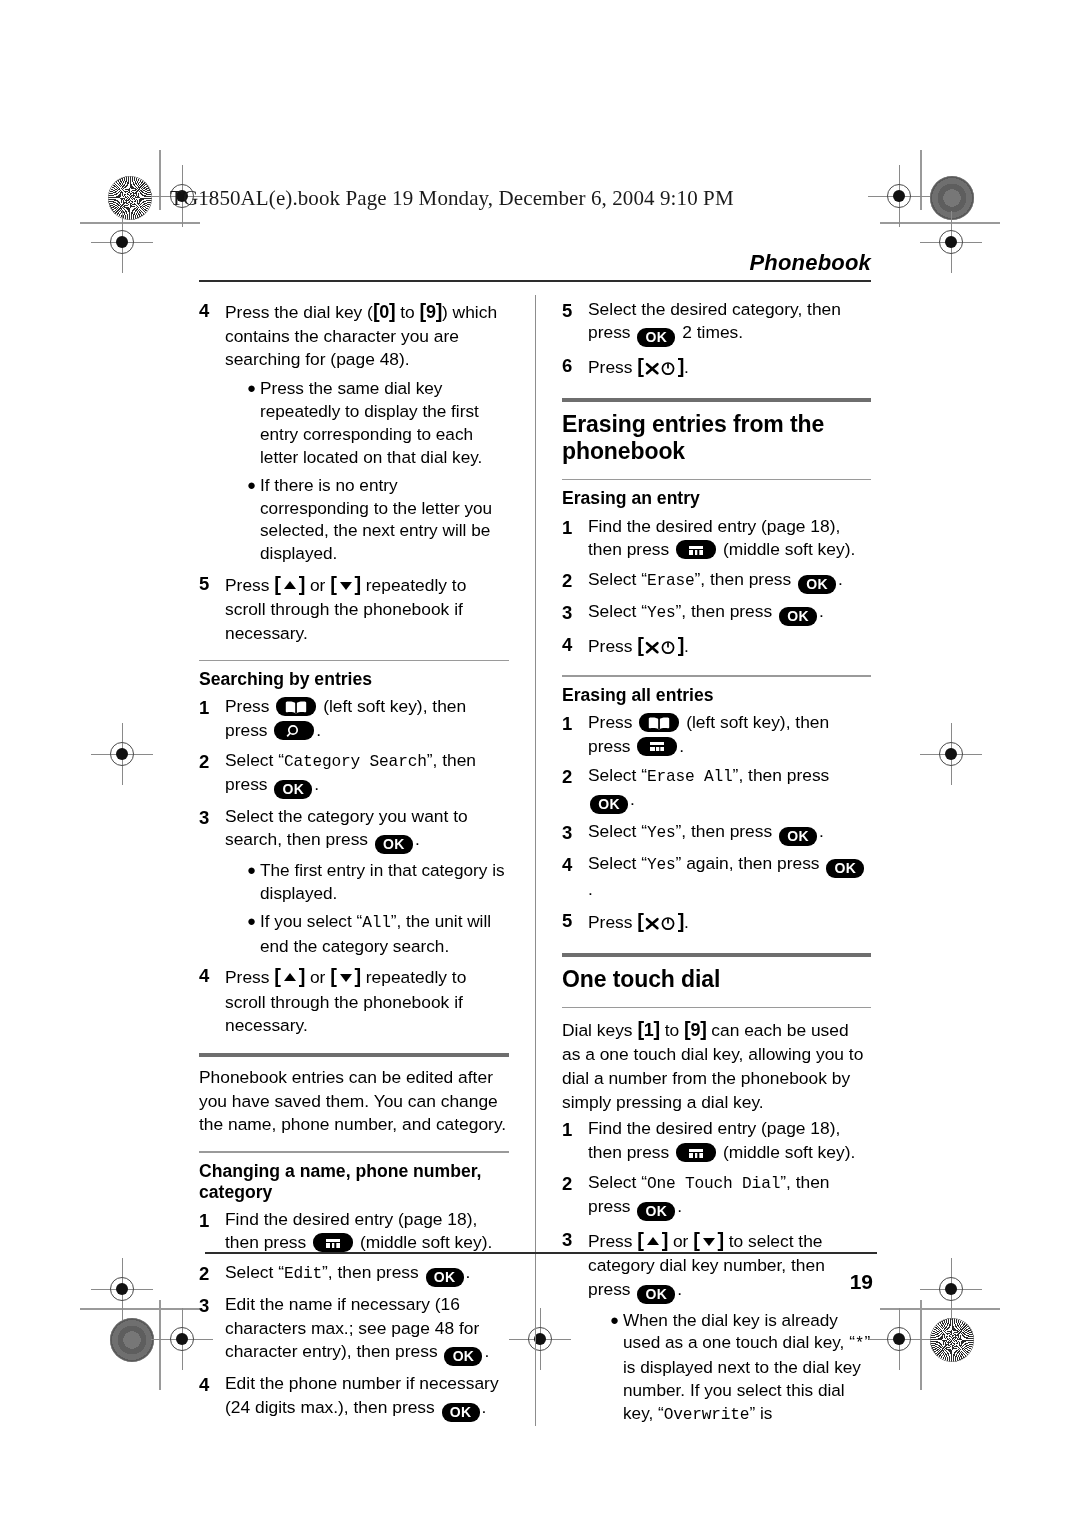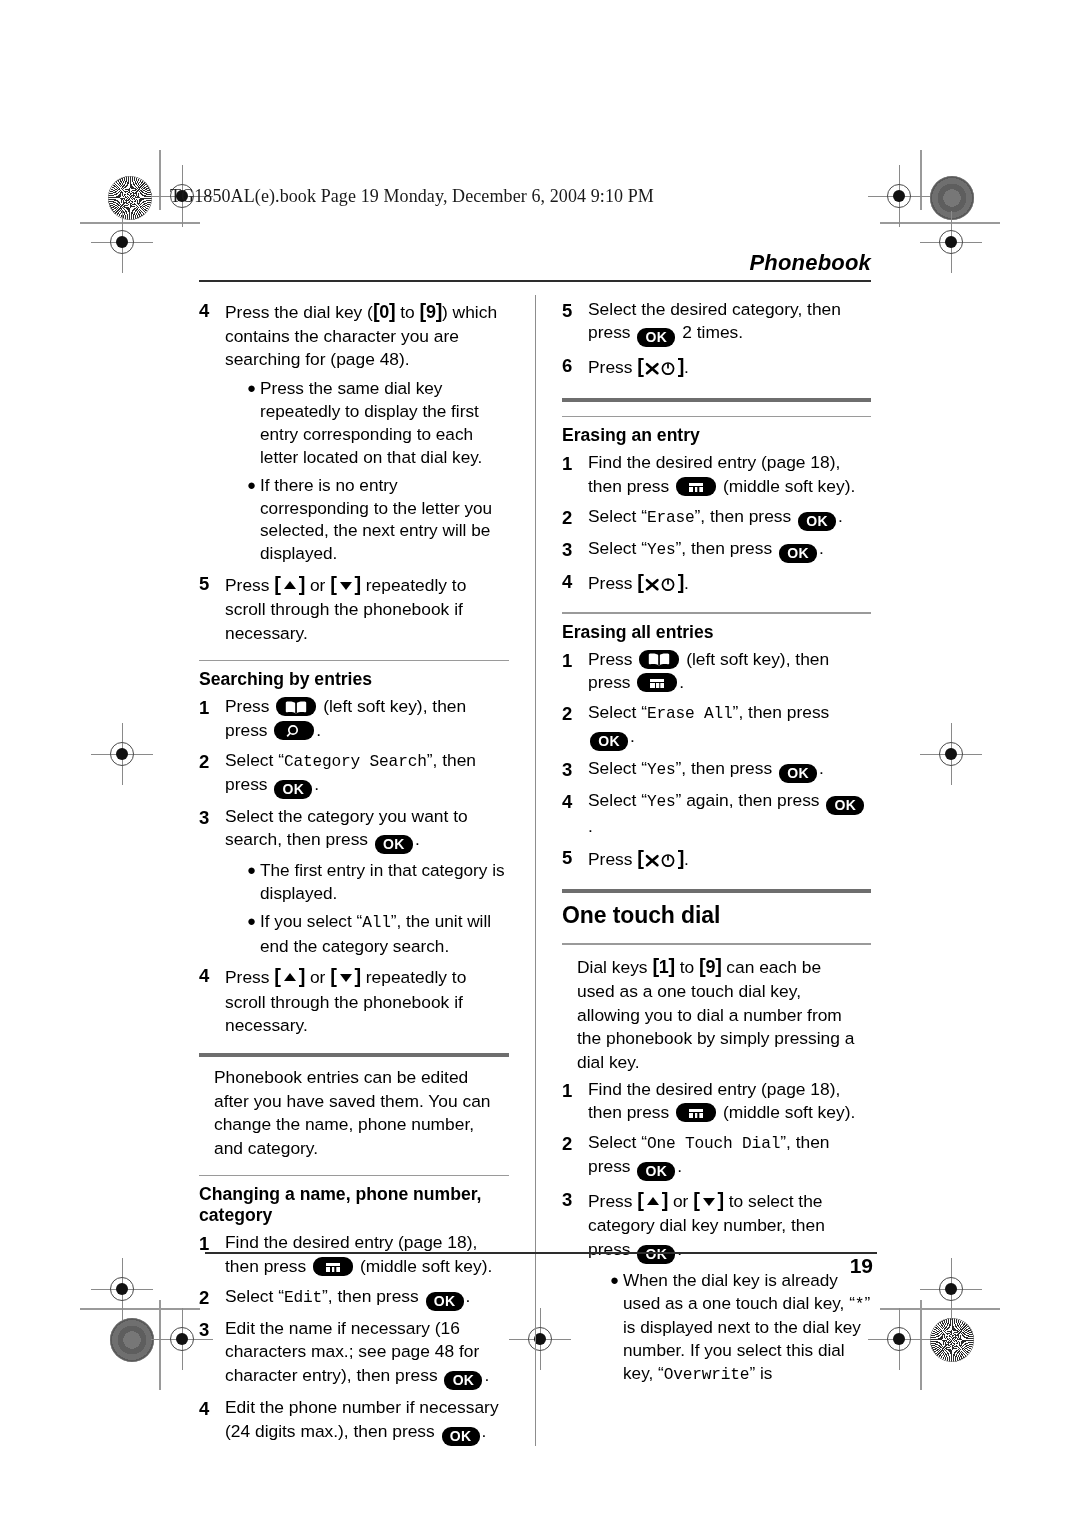--- a/index.html
+++ b/index.html
@@ -24,21 +24,21 @@
      box-shadow:0 0 0 0.5px #777 inset;}
   .rosette.solid{background:
        radial-gradient(circle at 50% 50%, #777 0 28%, #5e5e5e 28% 46%, #6f6f6f 46% 64%, #595959 64% 100%);}
   .bigvline{position:absolute;width:1.5px;background:#9a9a9a;}
   .bighline{position:absolute;height:1.5px;background:#9a9a9a;}
 
   
   .filestamp{
     position:absolute;left:170px;top:186px;
     font-family:"Liberation Serif", serif;
-    font-size:18px;color:#1a1a1a;white-space:nowrap;letter-spacing:.1px;
+    font-size:21px;color:#1a1a1a;white-space:nowrap;letter-spacing:.1px;
   }
 
   
   .page{position:absolute;left:199px;top:250px;width:672px;height:1020px;}
   .running-head{
     text-align:right;
     font-size:22px;font-weight:bold;font-style:italic;
     letter-spacing:.2px;
     padding-bottom:4px;
   }
@@ -60,21 +60,21 @@
   .bul .dot{width:13px;flex:none;font-size:15px;line-height:1.45;}
   .bul .btext{flex:1;font-size:17.2px;line-height:1.33;}
 
   h2.sect{
     font-size:23px;font-weight:bold;margin:0;padding:0;line-height:1.18;
     letter-spacing:-.1px;
   }
   .rule-thick{height:4px;background:#6e6e6e;margin:15px 0 9px;}
   .rule-thin{height:1.5px;background:#9a9a9a;margin:14px 0 8px;}
   h3.sub{font-size:17.6px;font-weight:bold;margin:0 0 5px;line-height:1.2;}
-  p.para{margin:5px 15px 0;font-size:17.4px;line-height:1.36;}
+  p.para{margin:5px 0 0;font-size:17.4px;line-height:1.36;}
 
   
   .mono{font-family:"Liberation Mono", monospace;font-size:16.2px;letter-spacing:-.2px;}
 
   
   .pill{
     display:inline-block;vertical-align:-4px;
     background:#000;border-radius:9px;
     height:19px;min-width:36px;
     position:relative;margin:0 2px;
@@ -104,21 +104,21 @@
   .hk{font-weight:bold;white-space:nowrap;font-size:18px;letter-spacing:-.3px;}
   .hk .br{font-size:20px;}
   .arrw{display:inline-block;width:0;height:0;border-left:6px solid transparent;border-right:6px solid transparent;border-bottom:8px solid #000;vertical-align:2px;margin:0 3px;}
   .arrwd{display:inline-block;width:0;height:0;border-left:6px solid transparent;border-right:6px solid transparent;border-top:8px solid #000;vertical-align:1px;margin:0 3px;}
   .offkey{display:inline-block;vertical-align:-3px;margin:0 1px;}
 
   .pagenum{
     position:absolute;left:205px;top:1252px;width:672px;
   }
   .pagenum .rule{height:1.6px;background:#2d2d2d;}
-  .pagenum .n{text-align:right;font-size:21px;font-weight:bold;padding-top:0;padding-right:4px;}
+  .pagenum .n{text-align:right;font-size:21px;font-weight:bold;padding-top:16px;padding-right:4px;}
 </style>
 </head>
 <body>
 
 <div class="reg-layer">
 
   <div class="bigvline" style="left:159px;top:150px;height:60px;"></div>
   <div class="bigvline" style="left:159px;top:1300px;height:90px;"></div>
   <div class="bigvline" style="left:920px;top:150px;height:60px;"></div>
   <div class="bigvline" style="left:920px;top:1300px;height:90px;"></div>
@@ -332,20 +332,21 @@
         <div class="body ptxt">
           <span>Press </span><span class="hk"><span class="br">[</span><span class="offkey"><svg width="32" height="15" viewBox="0 0 32 15">
                   <path d="M2 3.2 L12.4 12.2 M12.4 3.2 L2 12.2" stroke="#000" stroke-width="2.6" stroke-linecap="round"></path>
                   <circle cx="23" cy="7.6" r="5.6" fill="none" stroke="#000" stroke-width="1.7"></circle>
                   <line x1="23" y1="2.6" x2="23" y2="7.6" stroke="#000" stroke-width="1.7"></line>
                 </svg></span><span class="br">]</span></span><span>.</span>
         </div>
       </div>
 
       <div class="rule-thick"></div>
+      <h2 class="sect">Erasing entries from the phonebook</h2>
 
       <div class="rule-thin"></div>
       <h3 class="sub">Erasing an entry</h3>
 
       <div class="step">
         <div class="num">1</div>
         <div class="body ptxt">
           <span>Find the desired entry (page 18), then press </span><span class="pill grid"><span class="gi"></span></span><span> (middle soft key).</span>
         </div>
       </div>

